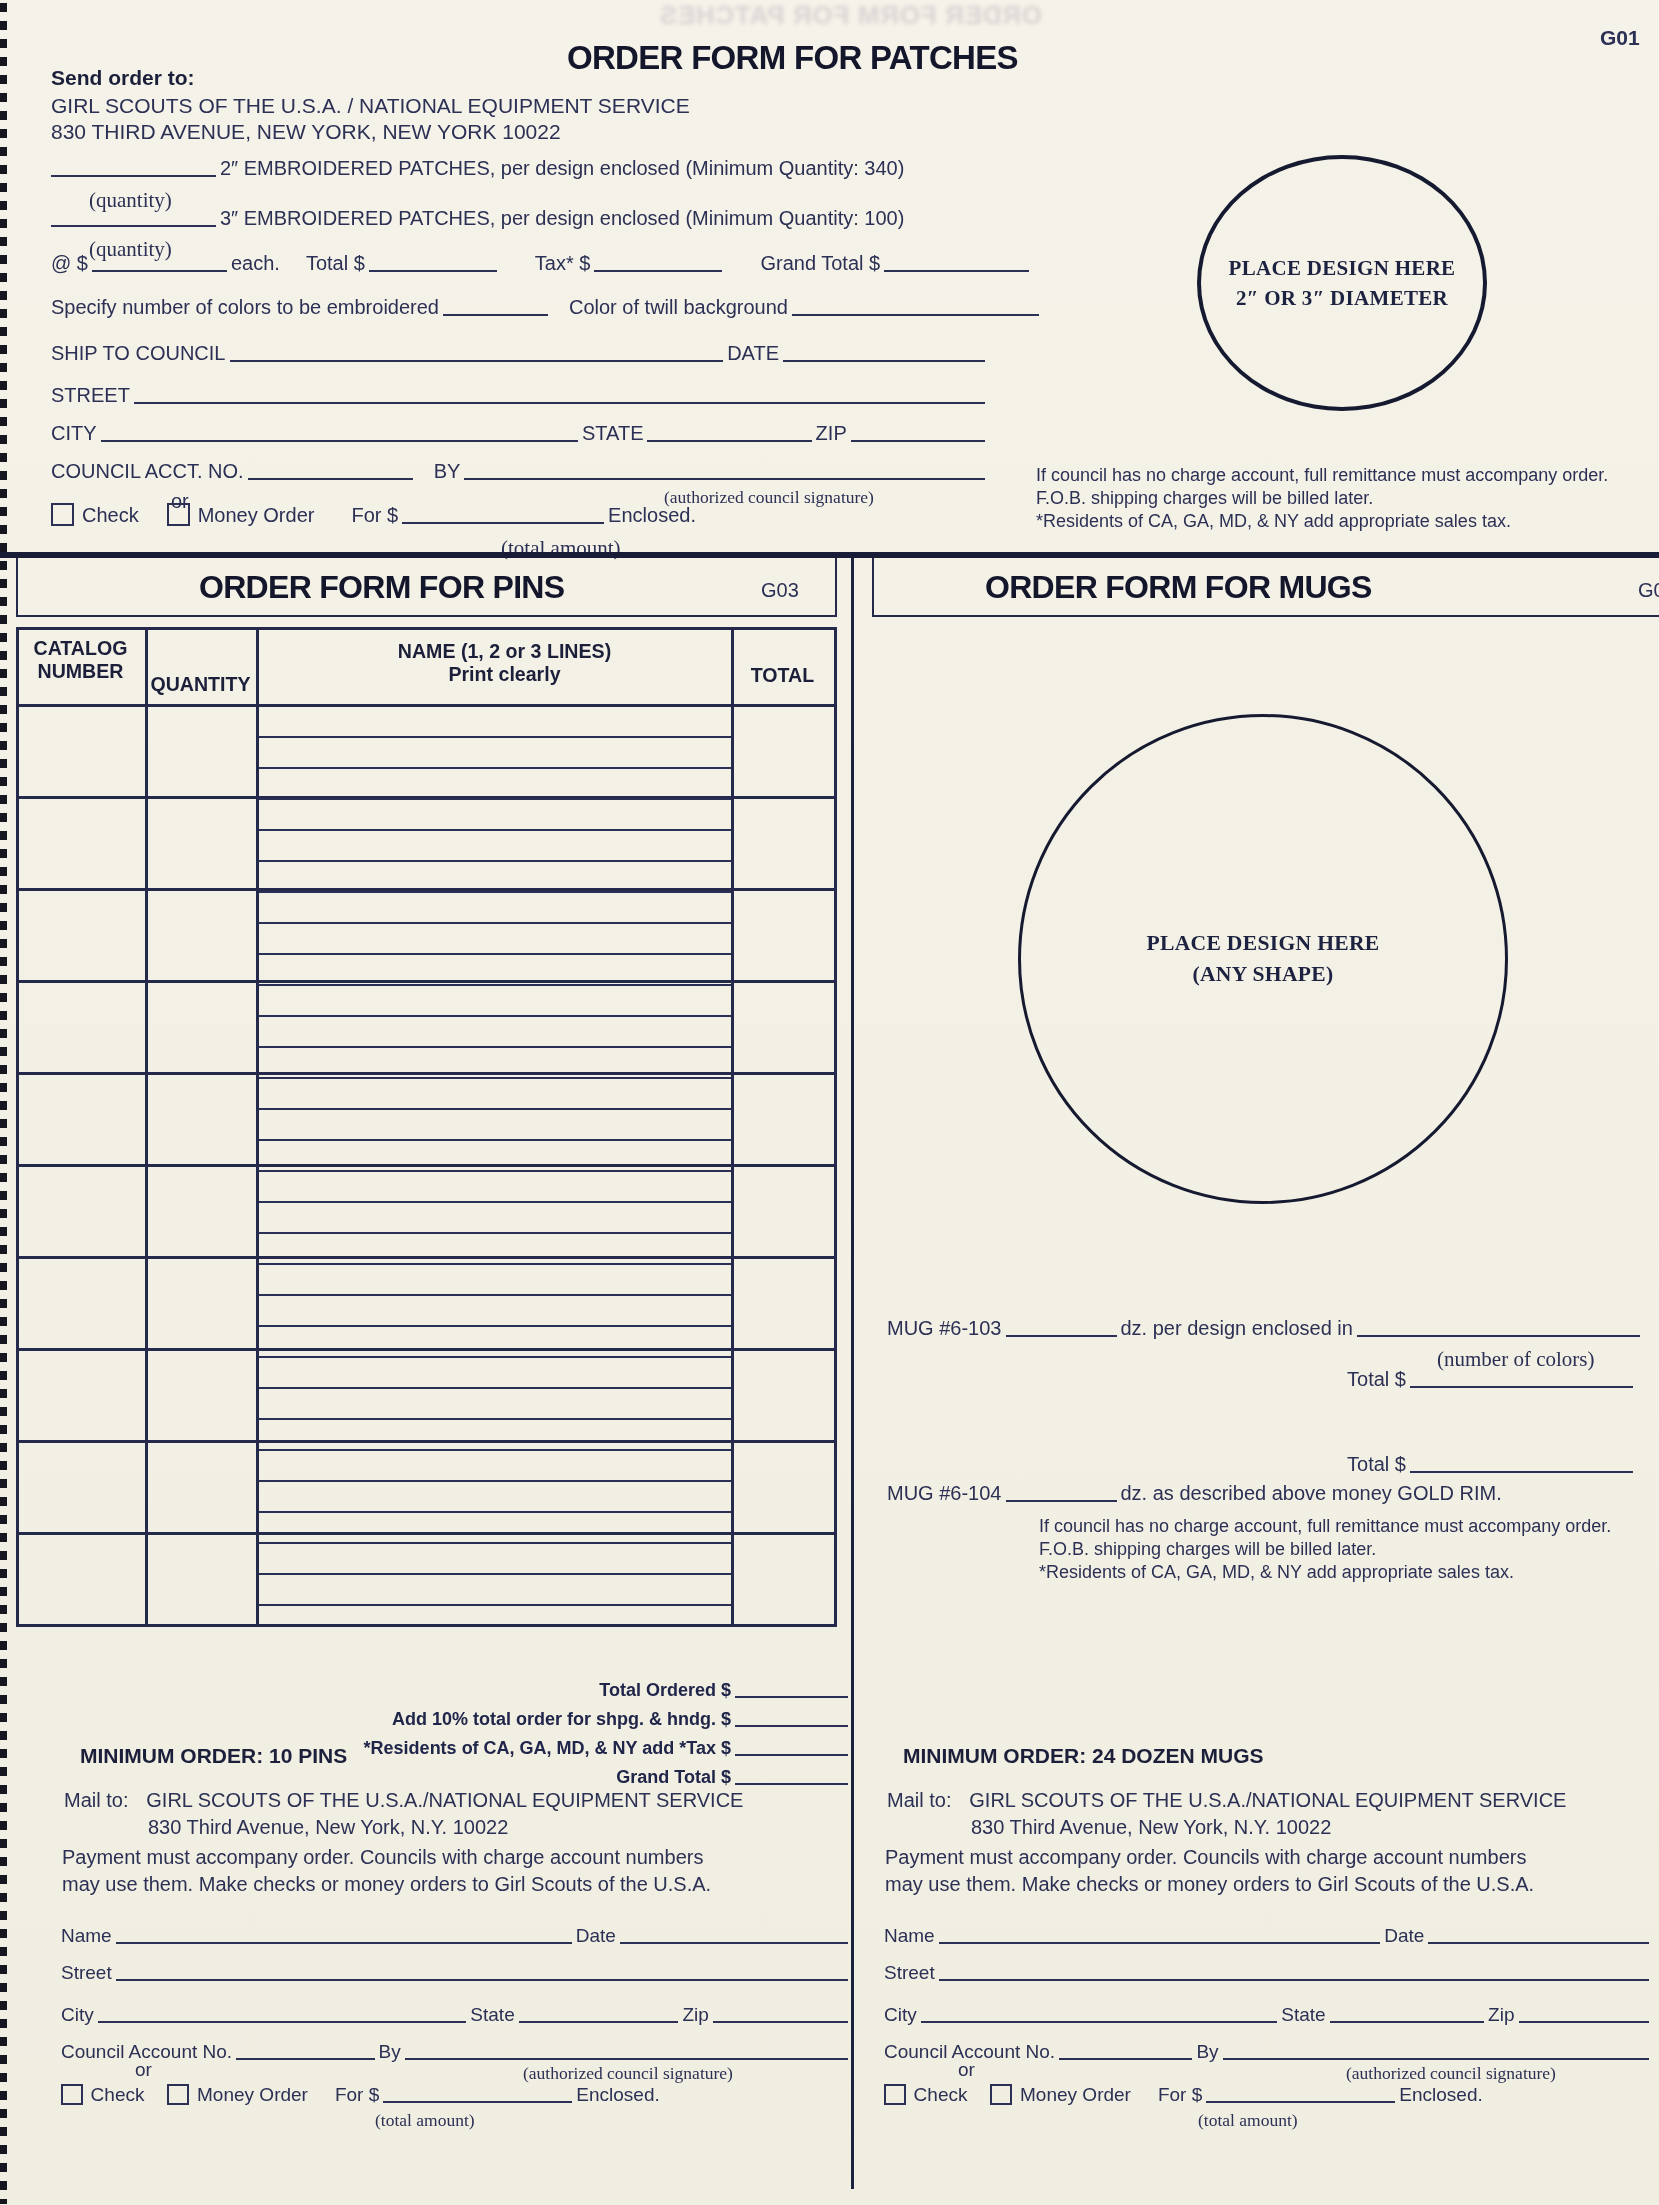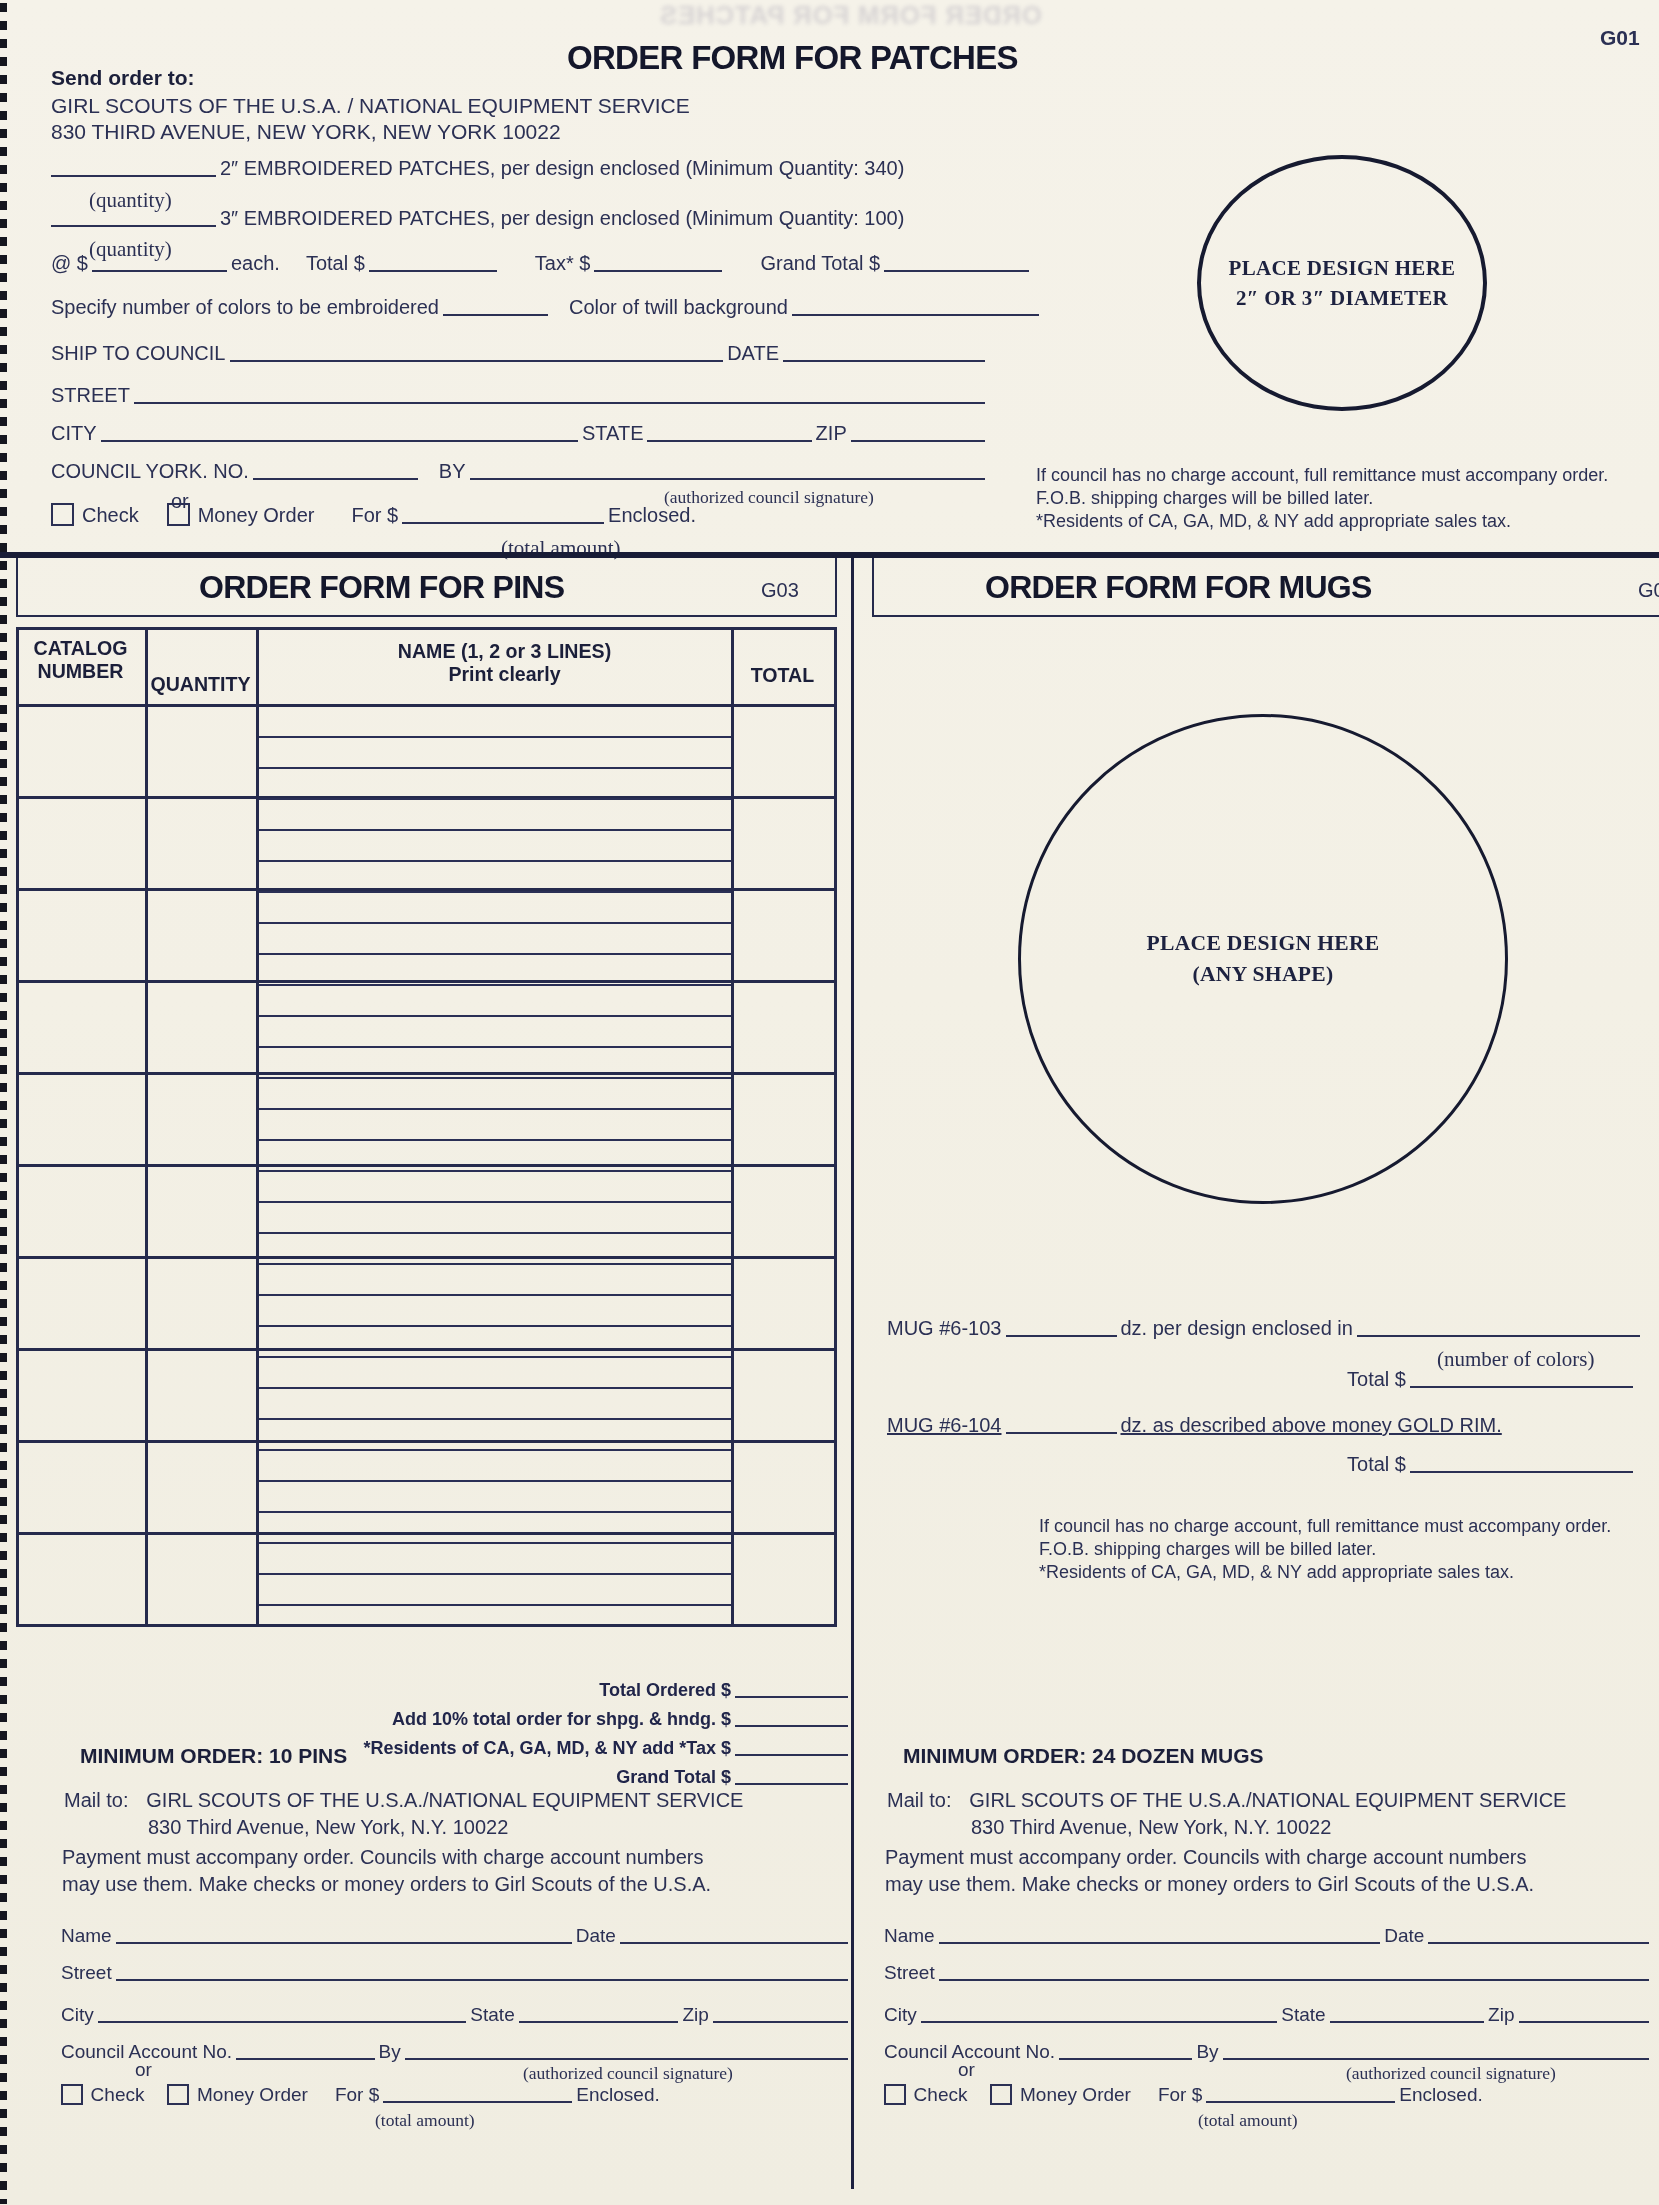--- a/index.html
+++ b/index.html
@@ -139,21 +139,21 @@
   <div class="row" style="left:51px;top:417px;width:938px;">
     <span class="lbl">CITY</span>
     <span class="fl" style="flex:3.2;"></span>
     <span class="lbl">STATE</span>
     <span class="fl" style="flex:1.1;"></span>
     <span class="lbl">ZIP</span>
     <span class="fl" style="flex:0.9;"></span>
   </div>
 
   <div class="row" style="left:51px;top:455px;width:938px;">
-    <span class="lbl">COUNCIL YORK. NO.</span>
+    <span class="lbl">COUNCIL ACCT. NO.</span>
     <span class="sg" style="width:165px;"></span>
     <span class="sp" style="width:17px;"></span>
     <span class="lbl">BY</span>
     <span class="fl"></span>
   </div>
   <div class="abs caption nowrap" style="left:664px;top:487px;">(authorized council signature)</div>
   <div class="abs nowrap" style="left:171px;top:490px;">or</div>
 
   <div class="row" style="left:51px;top:499px;">
     <span class="cb"></span>
@@ -289,21 +289,21 @@
     <span class="sg" style="width:111px;"></span>
     <span class="lbl">dz. per design enclosed in</span>
     <span class="fl" style="margin-right:0;"></span>
   </div>
   <div class="abs sm nowrap" style="left:1437px;top:1347px;">(number of colors)</div>
   <div class="row" style="left:1214px;top:1363px;right:27px;justify-content:flex-end;">
     <span class="lbl">Total  $</span>
     <span class="sg" style="width:223px;margin-right:0;"></span>
   </div>
 
-  <div class="row" style="left:887px;top:1409px;text-decoration:underline;">
+  <div class="row" style="left:887px;top:1477px;">
     <span class="lbl">MUG #6-104</span>
     <span class="sg" style="width:111px;"></span>
     <span class="lbl">dz. as described above money GOLD RIM.</span>
   </div>
   <div class="row" style="left:1214px;top:1448px;right:27px;justify-content:flex-end;">
     <span class="lbl">Total  $</span>
     <span class="sg" style="width:223px;margin-right:0;"></span>
   </div>
 
   <div class="abs note nowrap" style="left:1039px;top:1515px;width:675px;">

